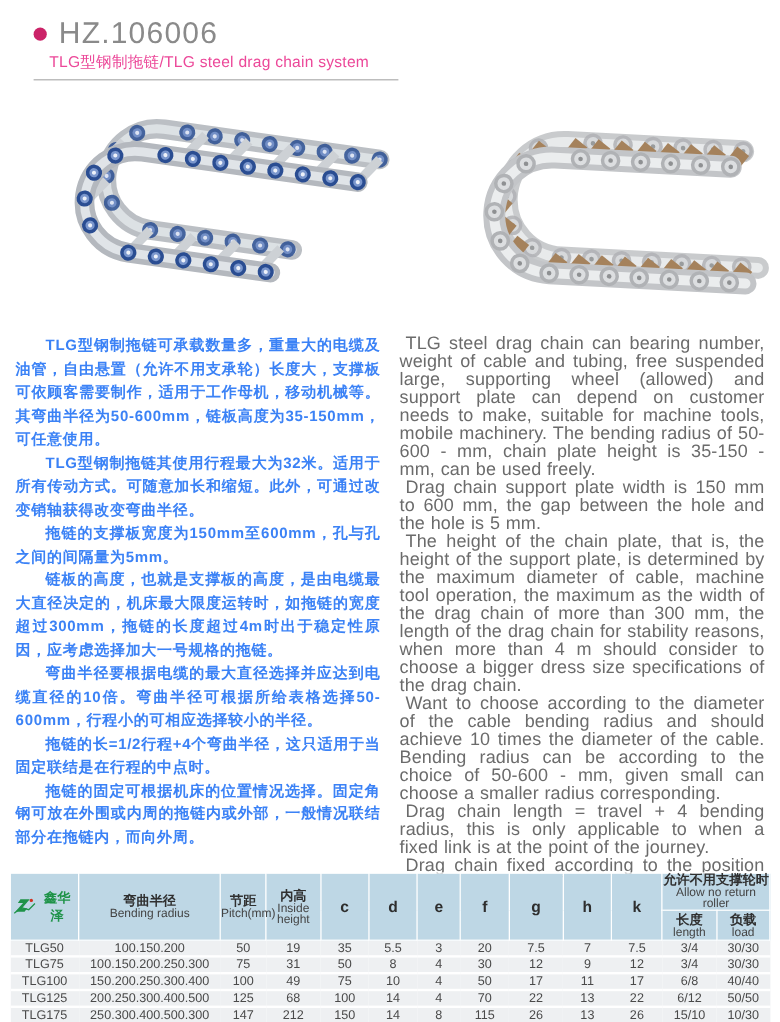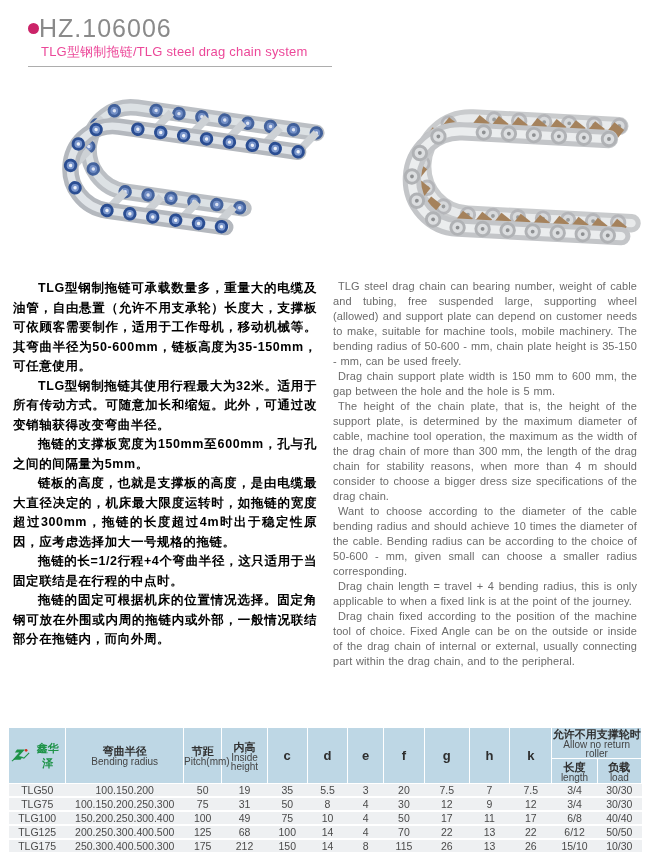--- a/index.html
+++ b/index.html
@@ -1,34 +1,34 @@
 <!DOCTYPE html>
 <html><head>
 <meta charset="utf-8">
 <style>
   html,body{margin:0;padding:0;background:#ffffff;}
   body{width:650px;height:852px;font-family:"Liberation Sans", sans-serif;position:relative;overflow:hidden;}
 
   
   .page-header{padding:14px 0 0 28px;}
-  .title-row{display:flex;align-items:center;}
+  .title-row{display:flex;align-items:center;gap:10px;}
   .bullet{width:11px;height:11px;border-radius:50%;background:#cb2368;flex:0 0 auto;}
   .code{font-size:25px;font-weight:400;color:#8a8a8a;letter-spacing:1px;margin:0;line-height:28px;}
   .subhead-wrap{width:304px;border-bottom:1px solid #adadad;padding-bottom:5px;margin-top:1px;}
   .subtitle{font-size:13px;color:#ec4899;margin-left:13px;letter-spacing:.2px;}
 
   
   .images{display:flex;gap:14px;padding:0 12px;margin-top:12px;height:192px;}
   .images figure{margin:0;flex:1;display:flex;align-items:center;justify-content:center;background:#fff;}
 
   
   .description{display:flex;gap:16px;padding:0 13px;margin-top:8px;height:452px;overflow:hidden;}
   .col{flex:1;text-align:justify;}
-  .col.cn p{font-size:12.5px;line-height:19.5px;color:#000000;font-weight:bold;text-indent:2em;margin:0;letter-spacing:.6px;}
-  .col.en p{font-size:11px;line-height:15px;color:#6b6b6b;text-indent:5px;margin:0;letter-spacing:.1px;word-spacing:.5px;}
+  .col.cn p{font-size:12.5px;line-height:19.5px;color:#3b82f6;font-weight:bold;text-indent:2em;margin:0;letter-spacing:.6px;}
+  .col.en p{font-size:15px;line-height:15px;color:#6b6b6b;text-indent:5px;margin:0;letter-spacing:.1px;word-spacing:.5px;}
 
   
   .spec-table{position:absolute;left:8px;top:727px;width:634px;}
   table{width:100%;border-collapse:collapse;table-layout:fixed;}
   thead th{background:#bed7e5;border:1px solid #fff;vertical-align:middle;text-align:center;padding:0;}
   thead tr.r1 th{height:24px;}
   thead tr.r2 th{height:24px;}
   th .h-cn{font-size:11px;font-weight:bold;color:#303030;line-height:12px;}
   th .h-en{font-size:10px;font-weight:normal;color:#444;line-height:9px;}
   th.letter{font-size:13px;font-weight:bold;color:#2e2e2e;}
@@ -324,20 +324,21 @@
       </svg>
   </figure>
 </section>
 
 <section class="description">
   <div class="col cn" id="cn-col">
       <p>TLG型钢制拖链可承载数量多，重量大的电缆及油管，自由悬置（允许不用支承轮）长度大，支撑板可依顾客需要制作，适用于工作母机，移动机械等。其弯曲半径为50-600mm，链板高度为35-150mm，可任意使用。</p>
       <p>TLG型钢制拖链其使用行程最大为32米。适用于所有传动方式。可随意加长和缩短。此外，可通过改变销轴获得改变弯曲半径。</p>
       <p>拖链的支撑板宽度为150mm至600mm，孔与孔之间的间隔量为5mm。</p>
       <p>链板的高度，也就是支撑板的高度，是由电缆最大直径决定的，机床最大限度运转时，如拖链的宽度超过300mm，拖链的长度超过4m时出于稳定性原因，应考虑选择加大一号规格的拖链。</p>
+      <p>弯曲半径要根据电缆的最大直径选择并应达到电缆直径的10倍。弯曲半径可根据所给表格选择50-600mm，行程小的可相应选择较小的半径。</p>
       <p>拖链的长=1/2行程+4个弯曲半径，这只适用于当固定联结是在行程的中点时。</p>
       <p>拖链的固定可根据机床的位置情况选择。固定角钢可放在外围或内周的拖链内或外部，一般情况联结部分在拖链内，而向外周。</p>
     </div>
   <div class="col en" id="en-col">
       <p>TLG steel drag chain can bearing number, weight of cable and tubing, free suspended large, supporting wheel (allowed) and support plate can depend on customer needs to make, suitable for machine tools, mobile machinery. The bending radius of 50-600 - mm, chain plate height is 35-150 - mm, can be used freely.</p>
       <p>Drag chain support plate width is 150 mm to 600 mm, the gap between the hole and the hole is 5 mm.</p>
       <p>The height of the chain plate, that is, the height of the support plate, is determined by the maximum diameter of cable, machine tool operation, the maximum as the width of the drag chain of more than 300 mm, the length of the drag chain for stability reasons, when more than 4 m should consider to choose a bigger dress size specifications of the drag chain.</p>
       <p>Want to choose according to the diameter of the cable bending radius and should achieve 10 times the diameter of the cable. Bending radius can be according to the choice of 50-600 - mm, given small can choose a smaller radius corresponding.</p>
       <p>Drag chain length =  travel + 4 bending radius, this is only applicable to when a fixed link is at the point of the journey.</p>
       <p>Drag chain fixed according to the position of the machine tool of choice. Fixed Angle can be on the outside or inside of the drag chain of internal or external, usually connecting part within the drag chain, and to the peripheral.</p>
@@ -465,21 +466,21 @@
           <td>70</td>
           <td>22</td>
           <td>13</td>
           <td>22</td>
           <td>6/12</td>
           <td>50/50</td>
         </tr>
         <tr>
           <td class="model">TLG175</td>
           <td>250.300.400.500.300</td>
-          <td>175</td>
+          <td>147</td>
           <td>212</td>
           <td>150</td>
           <td>14</td>
           <td>8</td>
           <td>115</td>
           <td>26</td>
           <td>13</td>
           <td>26</td>
           <td>15/10</td>
           <td>10/30</td>

